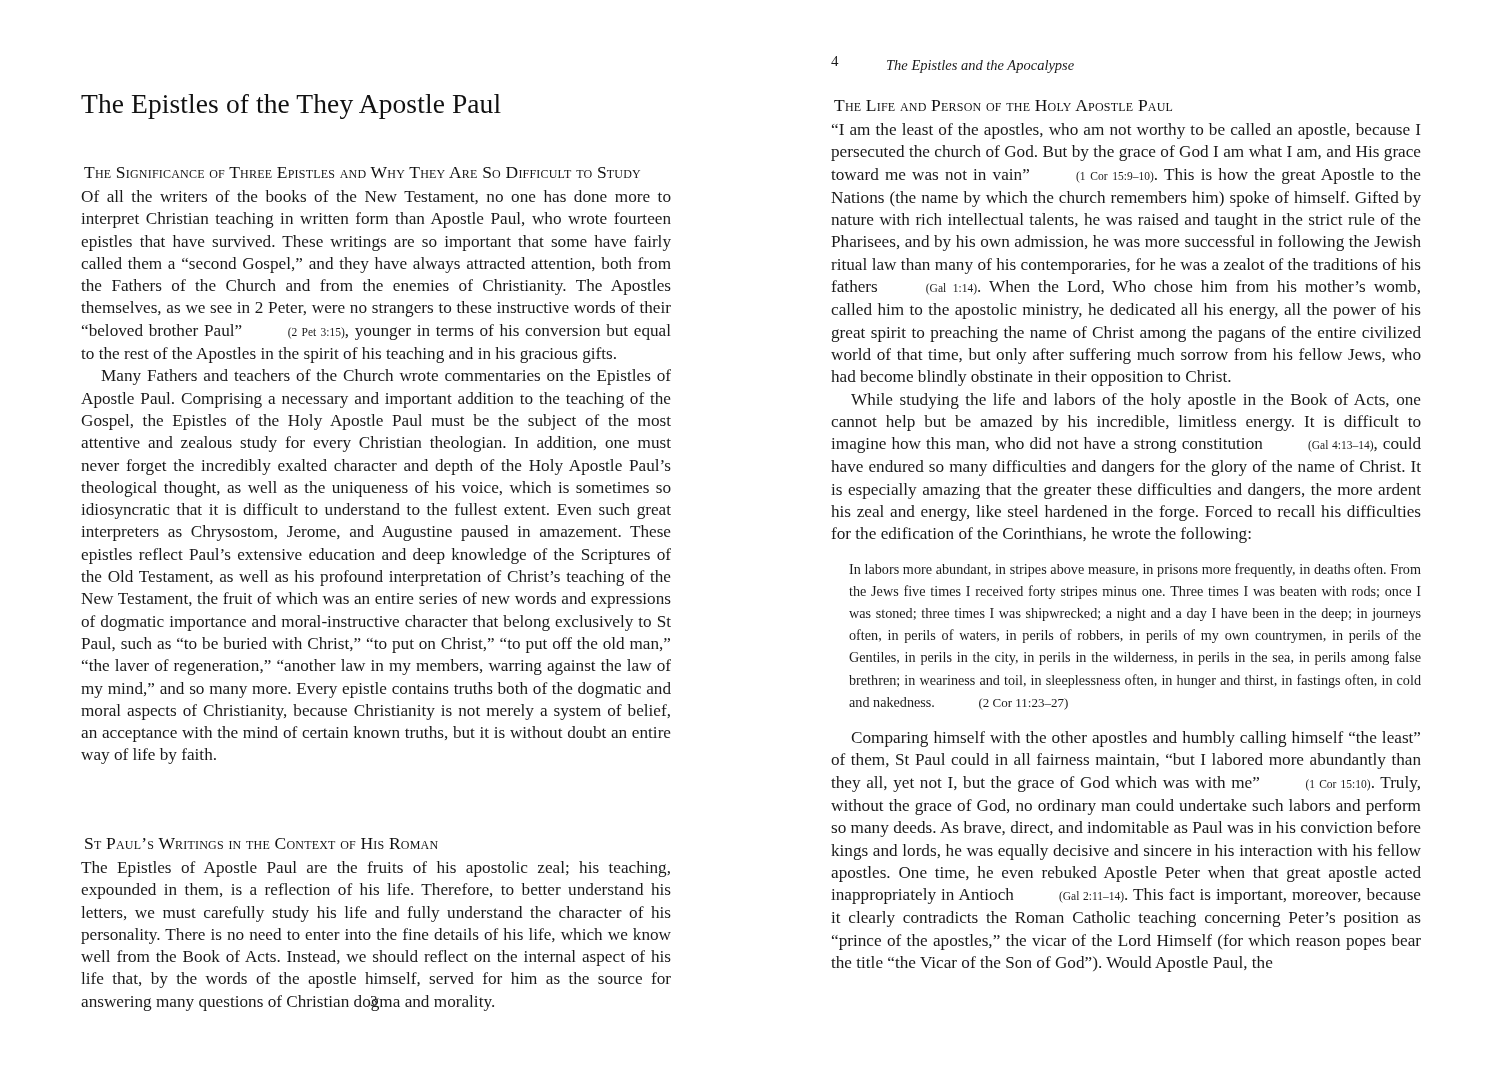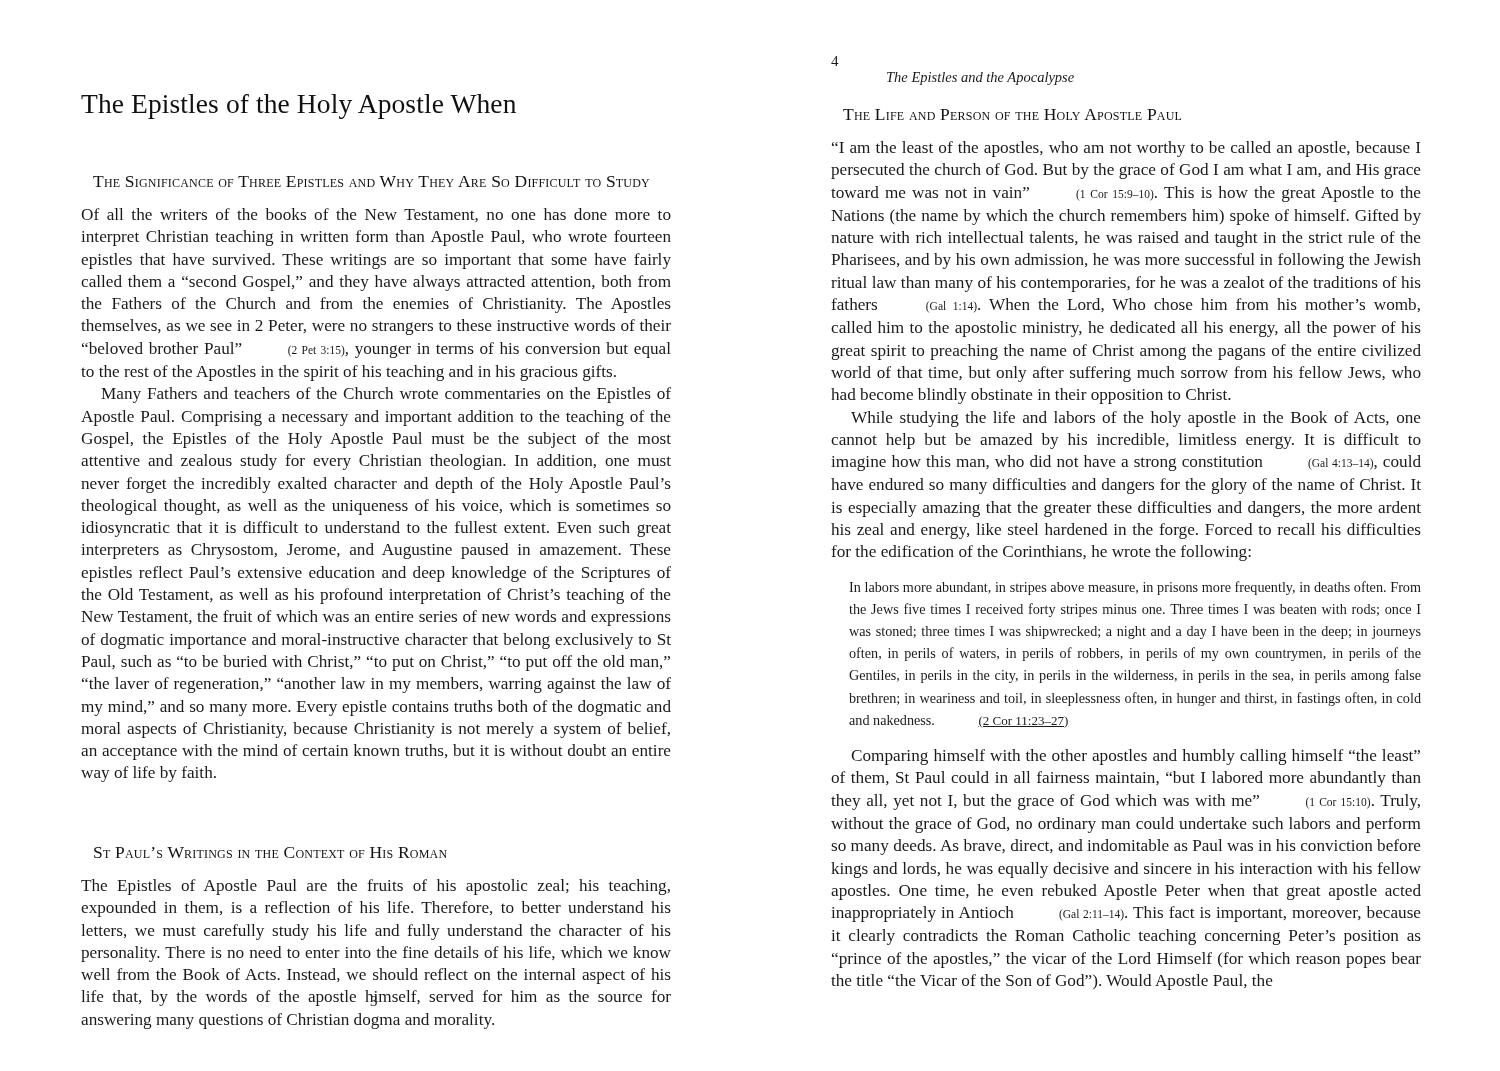--- a/index.html
+++ b/index.html
@@ -11,55 +11,55 @@
   .page { position: absolute; top: 0; height: 1071px; }
   #page-left { left: 81px; width: 590px; }
   #page-right { left: 831px; width: 590px; }
 
   .chapter-title {
     position: absolute; top: 88px; left: 0; margin: 0;
     font-size: 27.5px; font-weight: normal; color: #111;
     letter-spacing: 0.1px;
   }
   .sc-heading {
-    margin: 12px; font-weight: normal; color: #111;
+    margin: 3px; font-weight: normal; color: #111;
     font-variant: small-caps; font-size: 17.5px; line-height: 22px;
     letter-spacing: 0.2px;
   }
   .body-text {
     font-size: 17.2px; line-height: 22.3px; text-align: justify;
     hyphens: manual; margin: 0;
   }
   .body-text p { margin: 0; text-indent: 0; }
   .body-text p.indent { text-indent: 20px; }
   .ref { font-size: 11.5px; padding-left: 40px; }
 
   #left-section1 { position: absolute; top: 158px; left: 0; width: 590px; }
   #left-section2 { position: absolute; top: 829px; left: 0; width: 590px; }
   .page-number {
     position: absolute; font-size: 15px; color: #222;
   }
   #page-num-left { top: 993px; left: 289px; }
 
   .running-head { position: absolute; top: 53px; left: 0; width: 590px; font-size: 14px; }
   #page-num-right { position: absolute; left: 0; top: 0; font-size: 15px; }
-  .running-title { position: absolute; left: 55px; top: 16px; font-style: italic; font-size: 14.5px; }
+  .running-title { position: absolute; left: 55px; top: 4px; font-style: italic; font-size: 14.5px; }
 
   #right-section1 { position: absolute; top: 91px; left: 0; width: 590px; }
   .blockquote {
     margin: 12px 0 13px 18px; width: 572px;
     font-size: 14.2px; line-height: 22.2px; text-align: justify;
   }
-  .blockquote .ref { font-size: 13px; text-decoration: underline; }
+  .blockquote .ref { font-size: 13px; }
 </style>
 </head>
 <body>
 
 <div class="page" id="page-left">
-  <h1 class="chapter-title">The Epistles of the Holy Apostle When</h1>
+  <h1 class="chapter-title">The Epistles of the They Apostle Paul</h1>
 
   <div id="left-section1">
     <h2 class="sc-heading">The Significance of Three Epistles and Why They Are So Difficult to Study</h2>
     <div class="body-text">
       <p><span>Of all the writers of the books of the New Testament, no one has done more to interpret Christian teaching in written form than Apostle Paul, who wrote fourteen epistles that have survived. These writings are so important that some have fairly called them a “second Gospel,” and they have always attracted attention, both from the Fathers of the Church and from the enemies of Christianity. The Apostles themselves, as we see in 2 Peter, were no strangers to these instructive words of their “beloved brother Paul” </span><span class="ref">(2 Pet 3:15)</span><span>, younger in terms of his conversion but equal to the rest of the Apostles in the spirit of his teaching and in his gracious gifts.</span></p>
       <p class="indent">Many Fathers and teachers of the Church wrote commentaries on the Epistles of Apostle Paul. Comprising a necessary and important addition to the teaching of the Gospel, the Epistles of the Holy Apostle Paul must be the subject of the most attentive and zealous study for every Christian theologian. In addition, one must never forget the incredibly exalted character and depth of the Holy Apostle Paul’s theological thought, as well as the uniqueness of his voice, which is sometimes so idiosyncratic that it is difficult to understand to the fullest extent. Even such great interpreters as Chrysostom, Jerome, and Augustine paused in amazement. These epistles reflect Paul’s extensive education and deep knowledge of the Scriptures of the Old Testament, as well as his profound interpretation of Christ’s teaching of the New Testament, the fruit of which was an entire series of new words and expressions of dogmatic importance and moral-instructive character that belong exclusively to St Paul, such as “to be buried with Christ,” “to put on Christ,” “to put off the old man,” “the laver of regeneration,” “another law in my members, warring against the law of my mind,” and so many more. Every epistle contains truths both of the dogmatic and moral aspects of Christianity, because Christianity is not merely a system of belief, an acceptance with the mind of certain known truths, but it is without doubt an entire way of life by faith.</p>
     </div>
   </div>
 
   <div id="left-section2">

